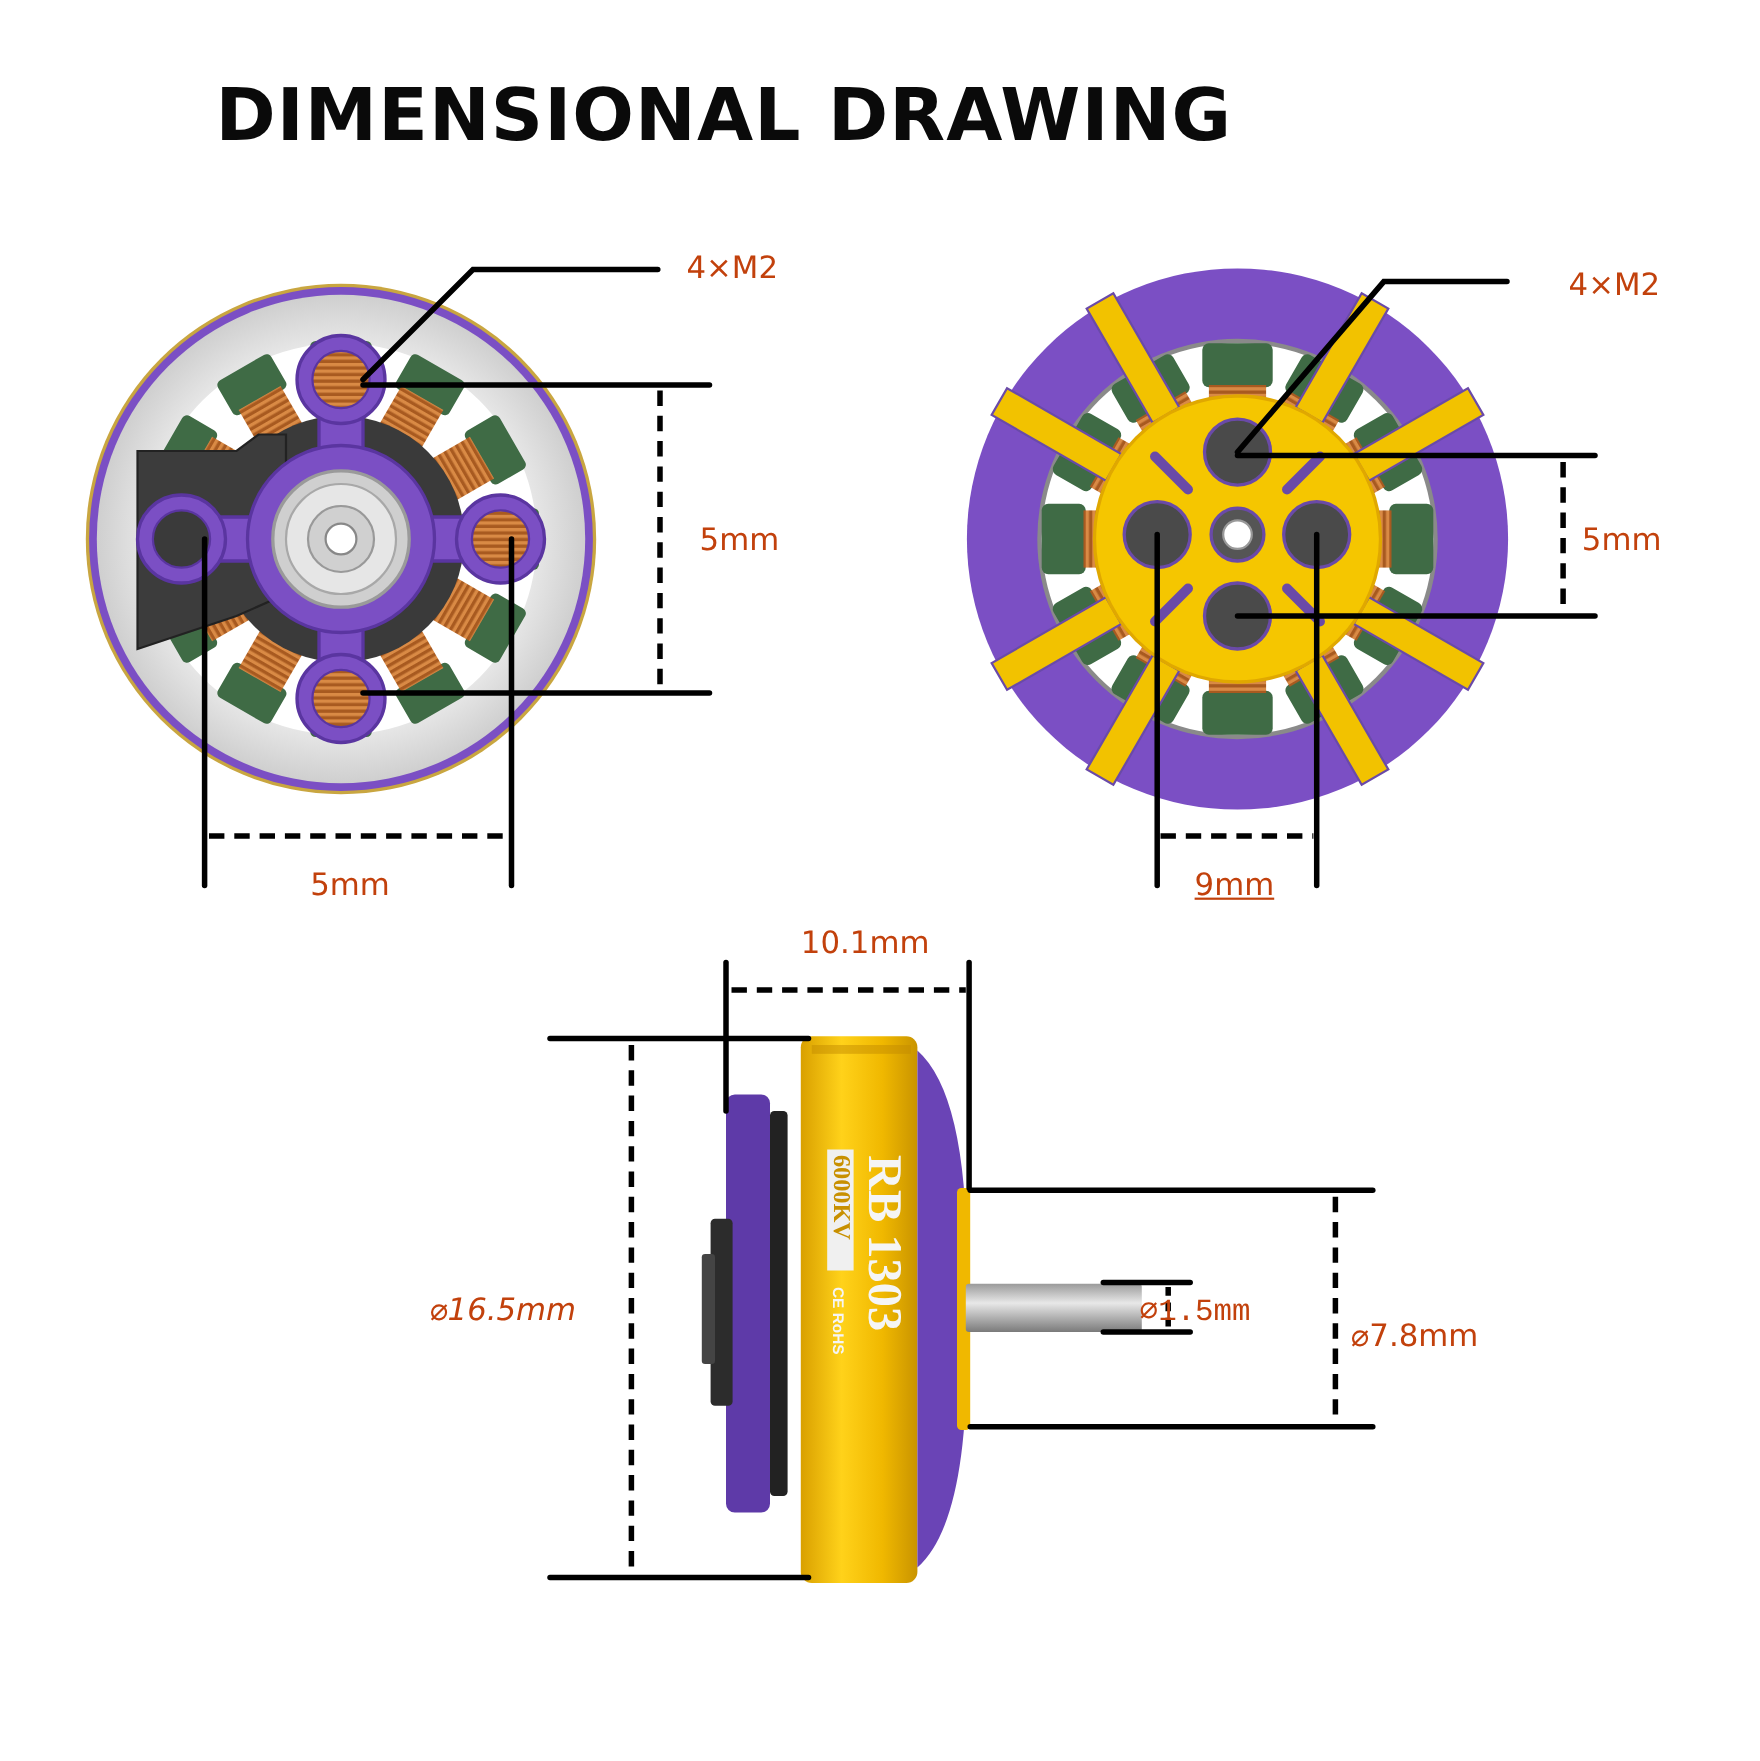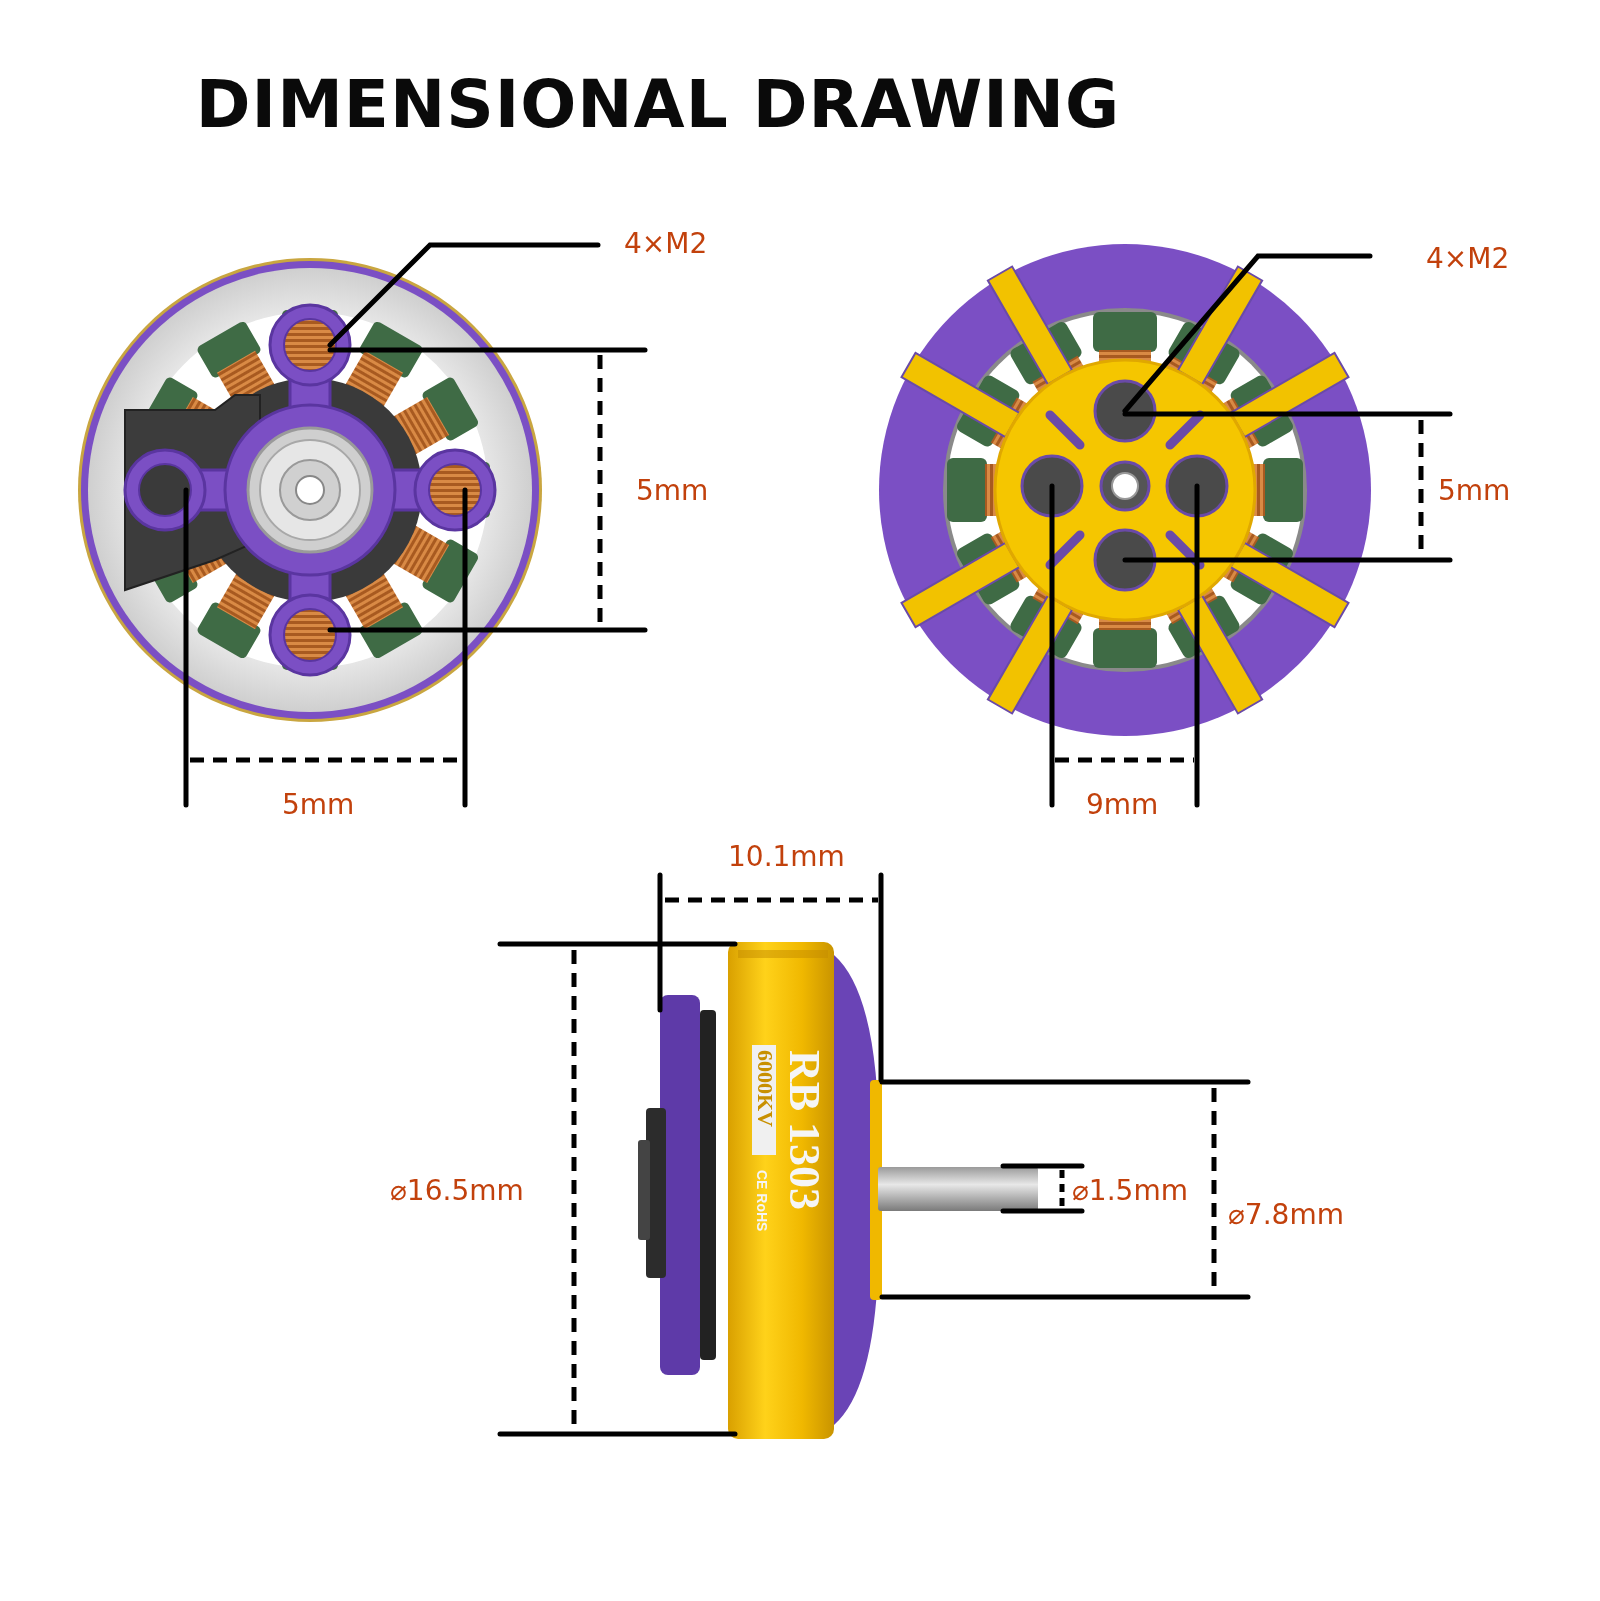--- a/index.html
+++ b/index.html
@@ -202,18 +202,18 @@
     <line x1="1062" y1="1170" x2="1062" y2="1207" stroke-dasharray="8 6" stroke-linecap="butt"></line>
   </g>
 </svg>
 
 <div class="lbl" style="left:624px;top:227px;">4×M2</div>
 <div class="lbl" style="left:636px;top:474px;">5mm</div>
 <div class="lbl" style="left:282px;top:788px;">5mm</div>
 
 <div class="lbl" style="left:1426px;top:242px;">4×M2</div>
 <div class="lbl" style="left:1438px;top:474px;">5mm</div>
-<div class="lbl" style="left:1086px;top:788px;">9mm</div>
+<div class="lbl" style="left:1086px;top:788px;text-decoration:underline;">9mm</div>
 
 <div class="lbl" style="left:728px;top:840px;">10.1mm</div>
-<div class="lbl" style="left:390px;top:1174px;">⌀16.5mm</div>
-<div class="lbl" style="left:1072px;top:1174px;">⌀1.5mm</div>
+<div class="lbl" style="left:390px;top:1174px;font-style:italic;">⌀16.5mm</div>
+<div class="lbl" style="left:1036px;top:1174px;font-family:Liberation Mono, monospace;">⌀1.5mm</div>
 <div class="lbl" style="left:1228px;top:1170px;margin-top:28px;">⌀7.8mm</div>
 
 </body></html>

